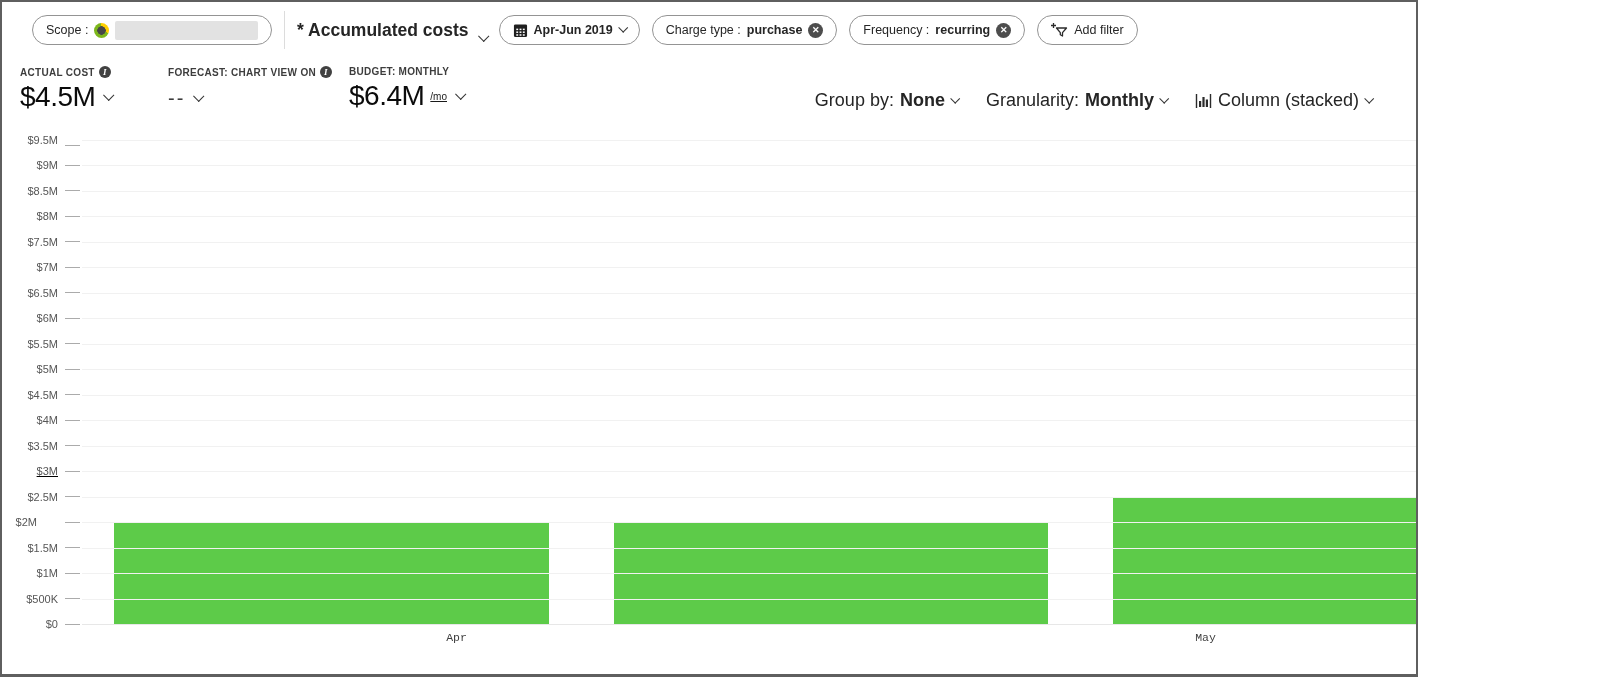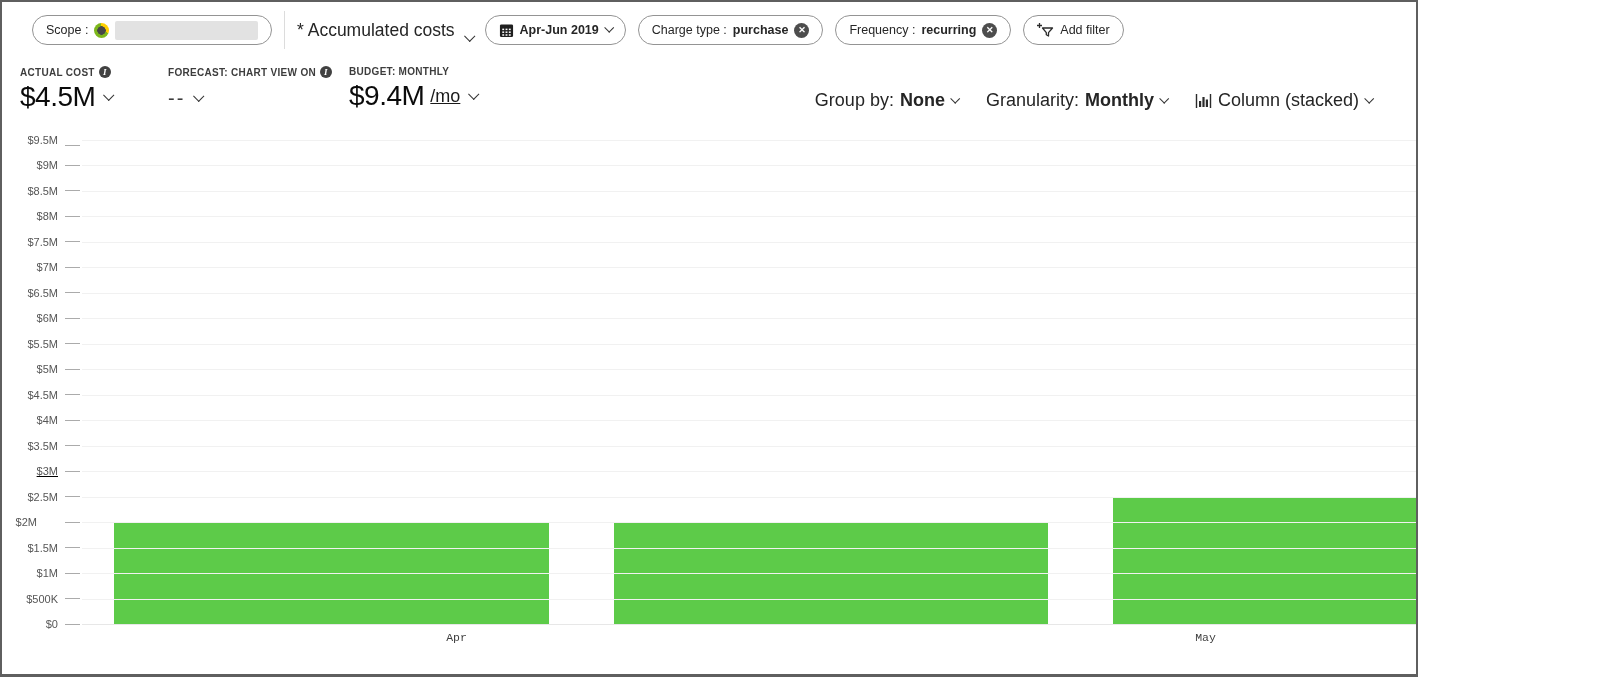--- a/index.html
+++ b/index.html
@@ -14,42 +14,42 @@
           border:1px solid #949494; border-radius:16px; background:#fff;
           font-size:12.5px; color:#262626; white-space:nowrap; cursor:pointer; }
   .scope-pill { width:240px; }
   .scope-blob { flex:1; height:19px; background:#e2e2e2; border-radius:2px; }
   .sub-icon { width:15px; height:15px; border-radius:50%; flex:0 0 auto;
               background:
                 radial-gradient(circle at center, #474747 0 4px, rgba(0,0,0,0) 4.5px),
                 conic-gradient(#ffd000 0deg 110deg, #7db71c 110deg 360deg); }
   .vsep { width:1px; height:38px; background:#dcdcdc; }
   .view-title { display:flex; align-items:flex-end; gap:10px; font-size:17.5px;
-                font-weight:400; color:#252525; cursor:pointer; }
+                font-weight:700; color:#252525; cursor:pointer; }
   .chev { display:inline-block; width:7px; height:7px;
           border-right:1.4px solid #333; border-bottom:1.4px solid #333;
           transform:rotate(45deg) translateY(-1px); margin-top:-3px; }
   .chev.big { width:8px; height:8px; }
   .pill .bold, .sel .bold { font-weight:600; }
   .close-circle { width:15px; height:15px; border-radius:50%; background:#4d4d4d;
                   color:#fff; font-size:9px; line-height:15px; text-align:center;
                   font-weight:bold; cursor:pointer; }
   .cal-icon, .funnel-icon, .col-icon { display:block; }
 
   
   .kpi { position:absolute; top:64px; }
   .kpi .kpi-label { display:flex; align-items:center; gap:4px; font-size:10px;
                     font-weight:600; letter-spacing:.3px; color:#3d3d3d;
                     text-transform:uppercase; margin-bottom:3px; }
   .info-icon { width:12px; height:12px; border-radius:50%; background:#414141;
                color:#fff; font-size:9px; line-height:12px; text-align:center;
                font-family:"Liberation Serif", serif; font-weight:bold; font-style:italic; }
   .kpi-value-row { display:flex; align-items:center; gap:9px; cursor:pointer; }
   .kpi-value { font-size:28px; color:#0b0b0b; letter-spacing:-0.5px; }
-  .kpi-suffix { font-size:18px; color:#1a1a1a; margin-left:-3px;text-decoration:underline; }
+  .kpi-suffix { font-size:10px; color:#1a1a1a; margin-left:-3px;text-decoration:underline; }
   .kpi-dashes { font-size:20px; color:#3c3c3c; letter-spacing:2px; line-height:34px; }
   #kpi-actual { left:18px; }
   #kpi-forecast { left:166px; }
   #kpi-budget { left:347px; }
 
   
   .controls { position:absolute; top:88px; right:44px; display:flex;
               align-items:flex-end; gap:28px; font-size:18px; color:#252525; }
   .sel { display:flex; align-items:center; gap:6px; cursor:pointer; white-space:nowrap; }
 
@@ -141,21 +141,21 @@
       <span class="kpi-dashes">--</span>
       <span class="chev big"></span>
     </div>
   </div>
 
   <div class="kpi" id="kpi-budget">
     <div class="kpi-label">
       <span>BUDGET: MONTHLY</span>
     </div>
     <div class="kpi-value-row">
-      <span class="kpi-value">$9.4M</span>
+      <span class="kpi-value">$6.4M</span>
       <span class="kpi-suffix">/mo</span>
       <span class="chev big"></span>
     </div>
   </div>
 
   <div class="controls">
     <div class="sel">
       <span>Group by:</span>
       <span class="bold">None</span>
       <span class="chev"></span>

